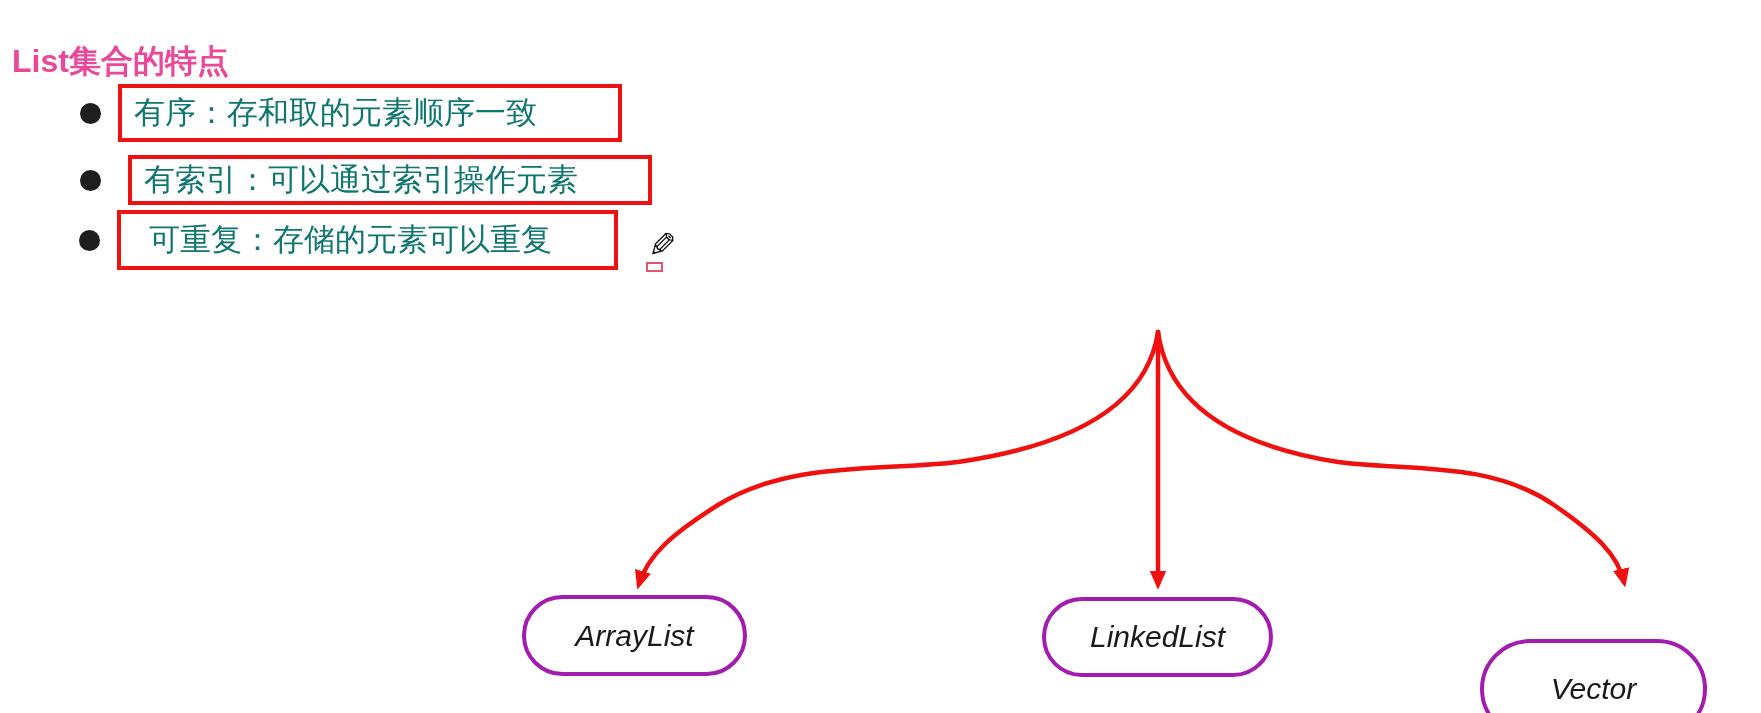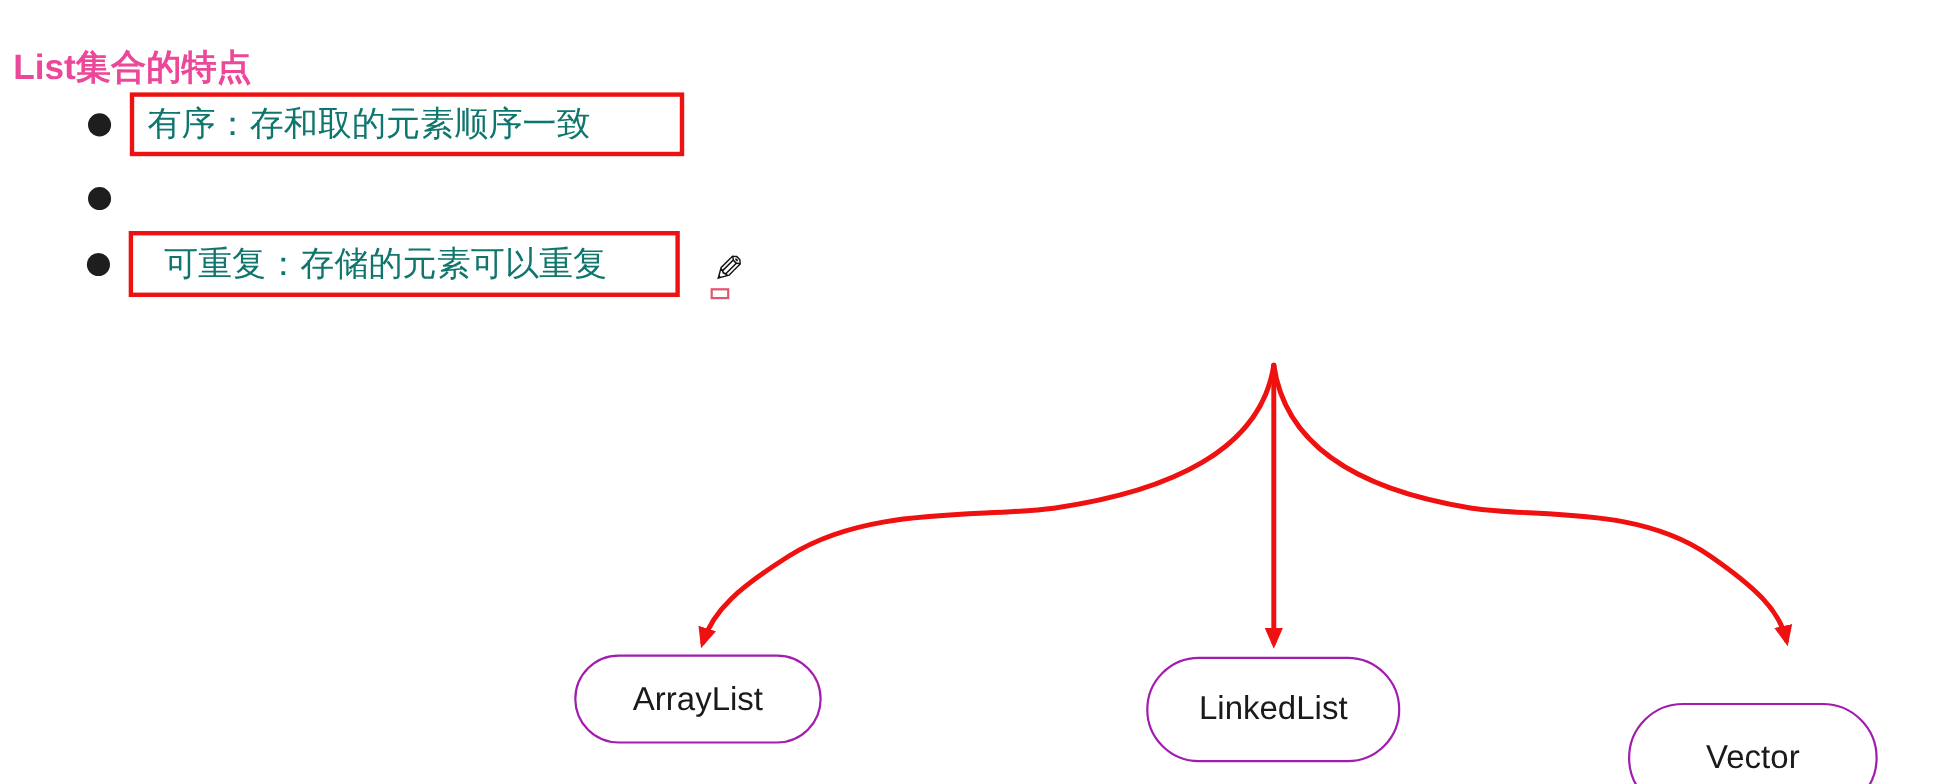--- a/index.html
+++ b/index.html
@@ -86,24 +86,24 @@
     border-radius: 60px;
     background: #ffffff;
     display: flex;
     align-items: center;
     justify-content: center;
     font-size: 30px;
     color: #1a1a1a;
     white-space: nowrap;
   }
   .node-root { border: 5px solid #c00d12; }
-  .node-child { border: 2px solid #a21caf; }
+  .node-child { border: 4px solid #a21caf; font-style: italic; }
   #node-list       { left: 1043px; top: 247px; width: 230px; height: 83px; }
   #node-arraylist  { left: 522px;  top: 595px; width: 225px; height: 81px; }
-  #node-linkedlist { left: 1042px; top: 597px; width: 231px; height: 96px; }
+  #node-linkedlist { left: 1042px; top: 597px; width: 231px; height: 80px; }
   #node-vector     { left: 1480px; top: 595px; width: 227px; height: 100px; margin-top: 44px; }
   
   #connector-svg {
     position: absolute;
     left: 0;
     top: 0;
     width: 1761px;
     height: 713px;
   }
   #connector-svg path.connector {
@@ -119,20 +119,23 @@
 <div id="canvas">
 
   <div class="page-title">List集合的特点</div>
 
   <div id="bullet-dot-1" class="bullet-dot"></div>
   <div id="bullet-box-1" class="bullet-box">
     <span>有序：存和取的元素顺序一致</span>
   </div>
 
   <div id="bullet-dot-2" class="bullet-dot"></div>
+  <div id="bullet-box-2" class="bullet-box">
+    <span>有索引：可以通过索引操作元素</span>
+  </div>
 
   <div id="bullet-dot-3" class="bullet-dot"></div>
   <div id="bullet-box-3" class="bullet-box">
     <span>可重复：存储的元素可以重复</span>
   </div>
 
   <div class="pencil-cursor">✎</div>
   <div class="mini-rect"></div>
 
   <svg id="connector-svg" viewBox="0 0 1761 713" xmlns="http://www.w3.org/2000/svg">

